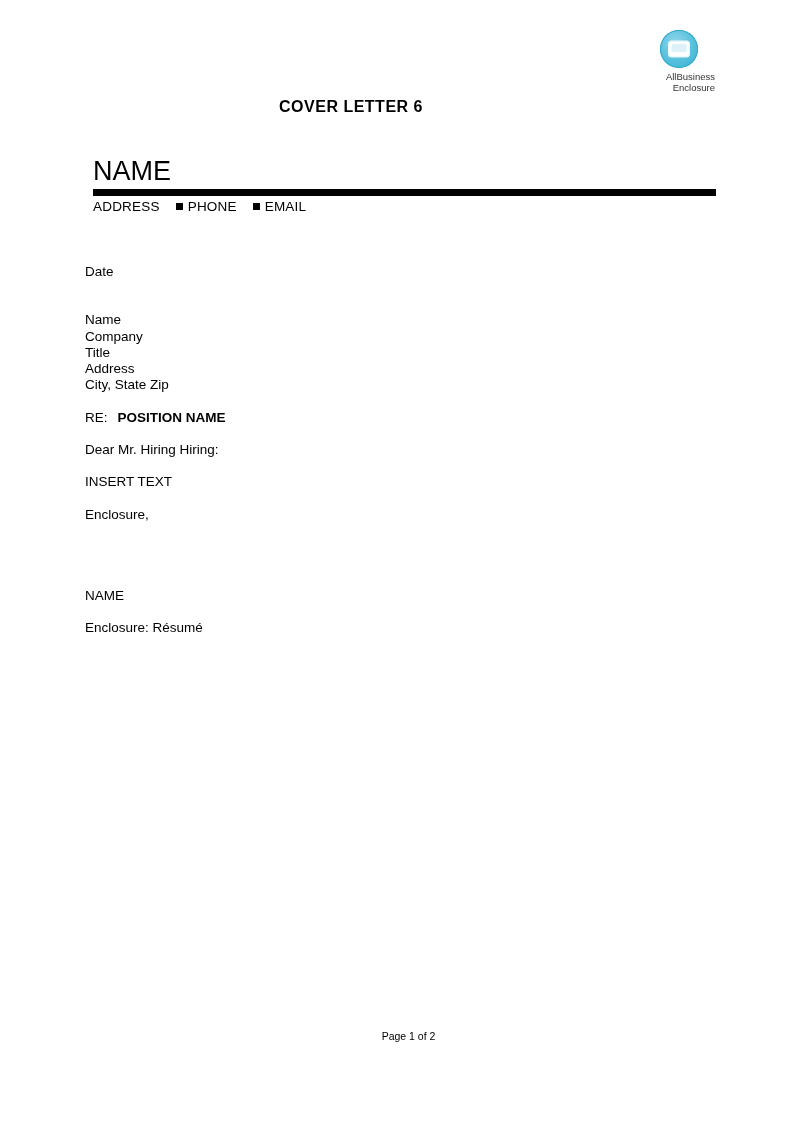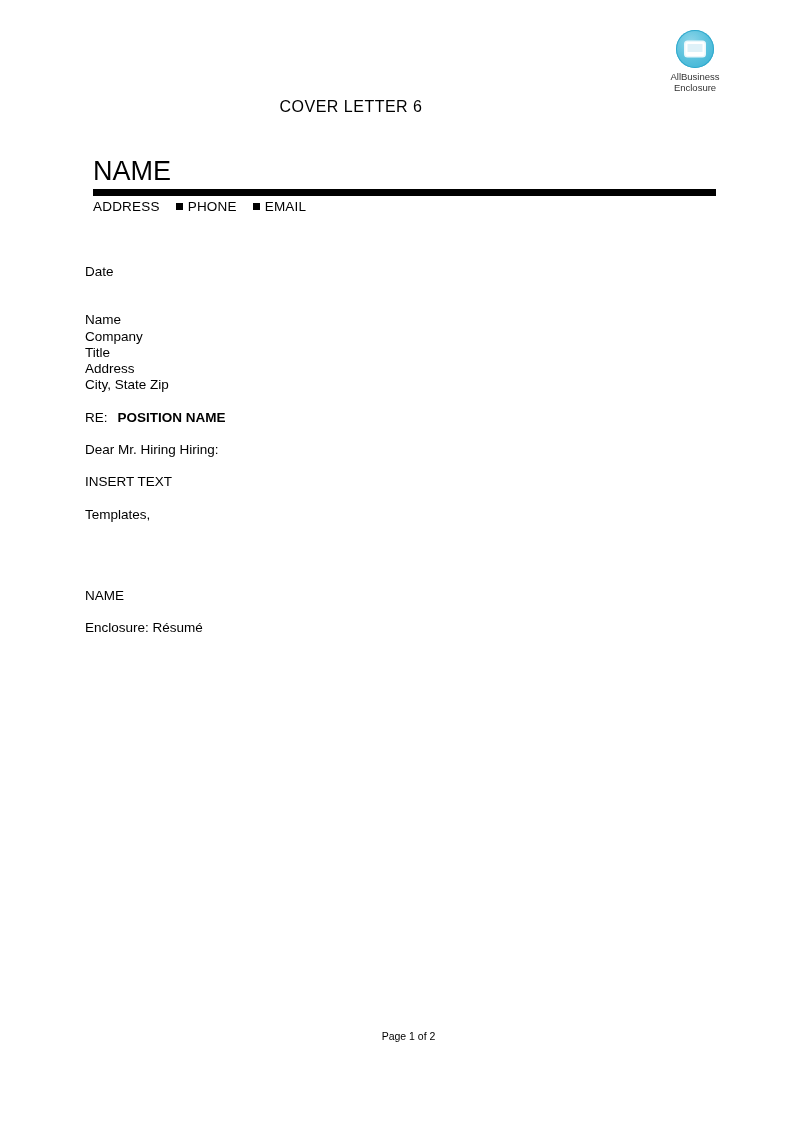--- a/index.html
+++ b/index.html
@@ -17,23 +17,23 @@
     height: 1122px;
     background: #ffffff;
     overflow: hidden;
     box-sizing: border-box;
   }
 
   
   .logo {
     position: absolute;
     top: 30px;
-    right: 62px;
+    right: 78px;
     width: 72px;
-    text-align: center;
+    text-align: right;
   }
   .logo-mark {
     width: 38px;
     height: 38px;
     border-radius: 50%;
     background: radial-gradient(circle at 40% 32%, #8fd6ea 0%, #5ec3de 45%, #35b0d3 100%);
     margin: 0 auto 3px auto;
     position: relative;
     box-shadow: 0 0 0 1px #2fa8cc inset;
   }
@@ -65,21 +65,21 @@
   }
 
   
   .doc-title {
     position: absolute;
     top: 98px;
     left: 0;
     width: 702px;
     text-align: center;
     font-size: 16px;
-    font-weight: normal;
+    font-weight: bold;
     letter-spacing: 0.5px;
   }
 
   
   .letterhead {
     position: absolute;
     left: 93px;
     top: 155px;
     width: 623px;
   }
@@ -189,21 +189,21 @@
     <div class="gap-2"></div>
 
     <div>Dear Mr. Hiring Hiring:</div>
 
     <div class="gap-2"></div>
 
     <div>INSERT TEXT</div>
 
     <div class="gap-2"></div>
 
-    <div>Templates,</div>
+    <div>Enclosure,</div>
 
     <div class="gap-sig"></div>
 
     <div>NAME</div>
 
     <div class="gap-2"></div>
 
     <div>Enclosure:  Résumé</div>
 
   </div>

